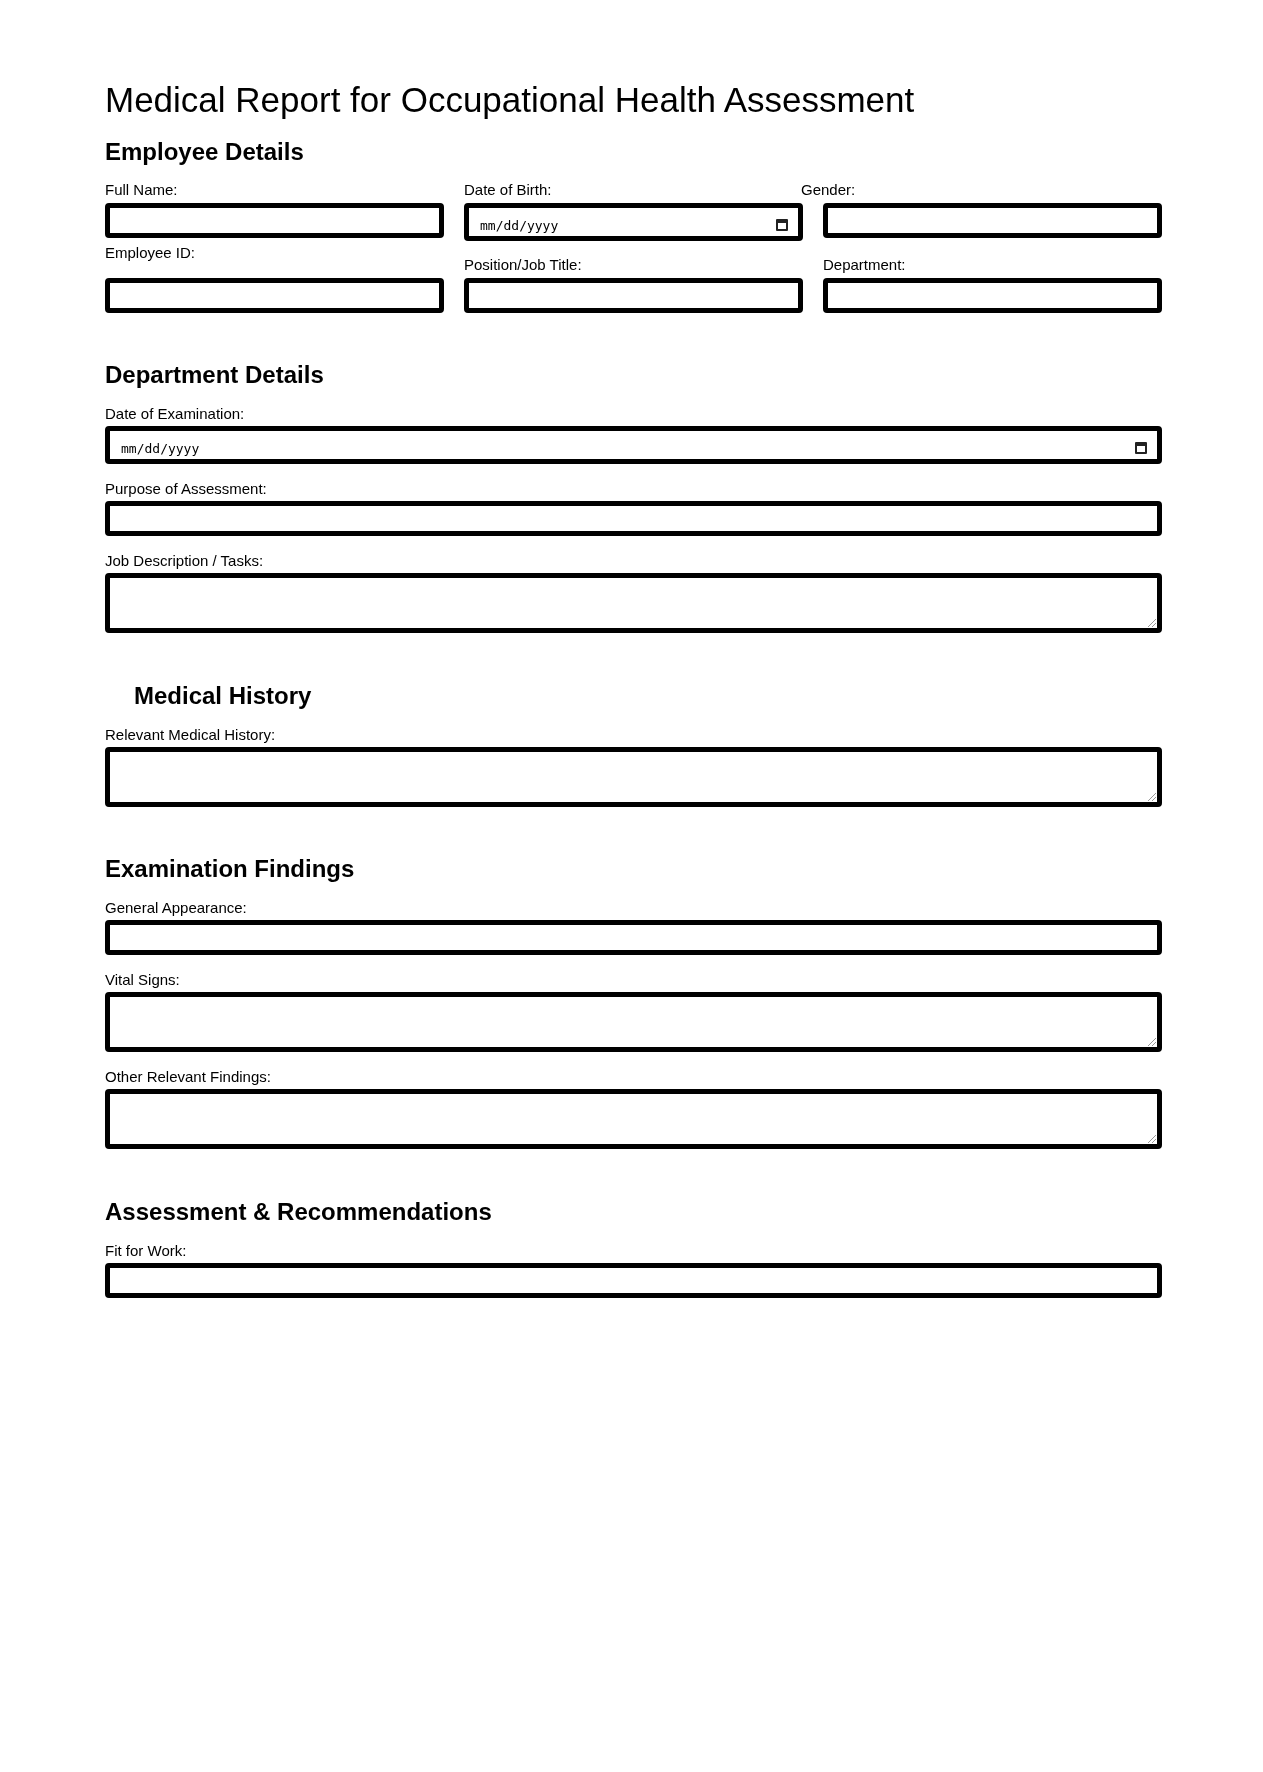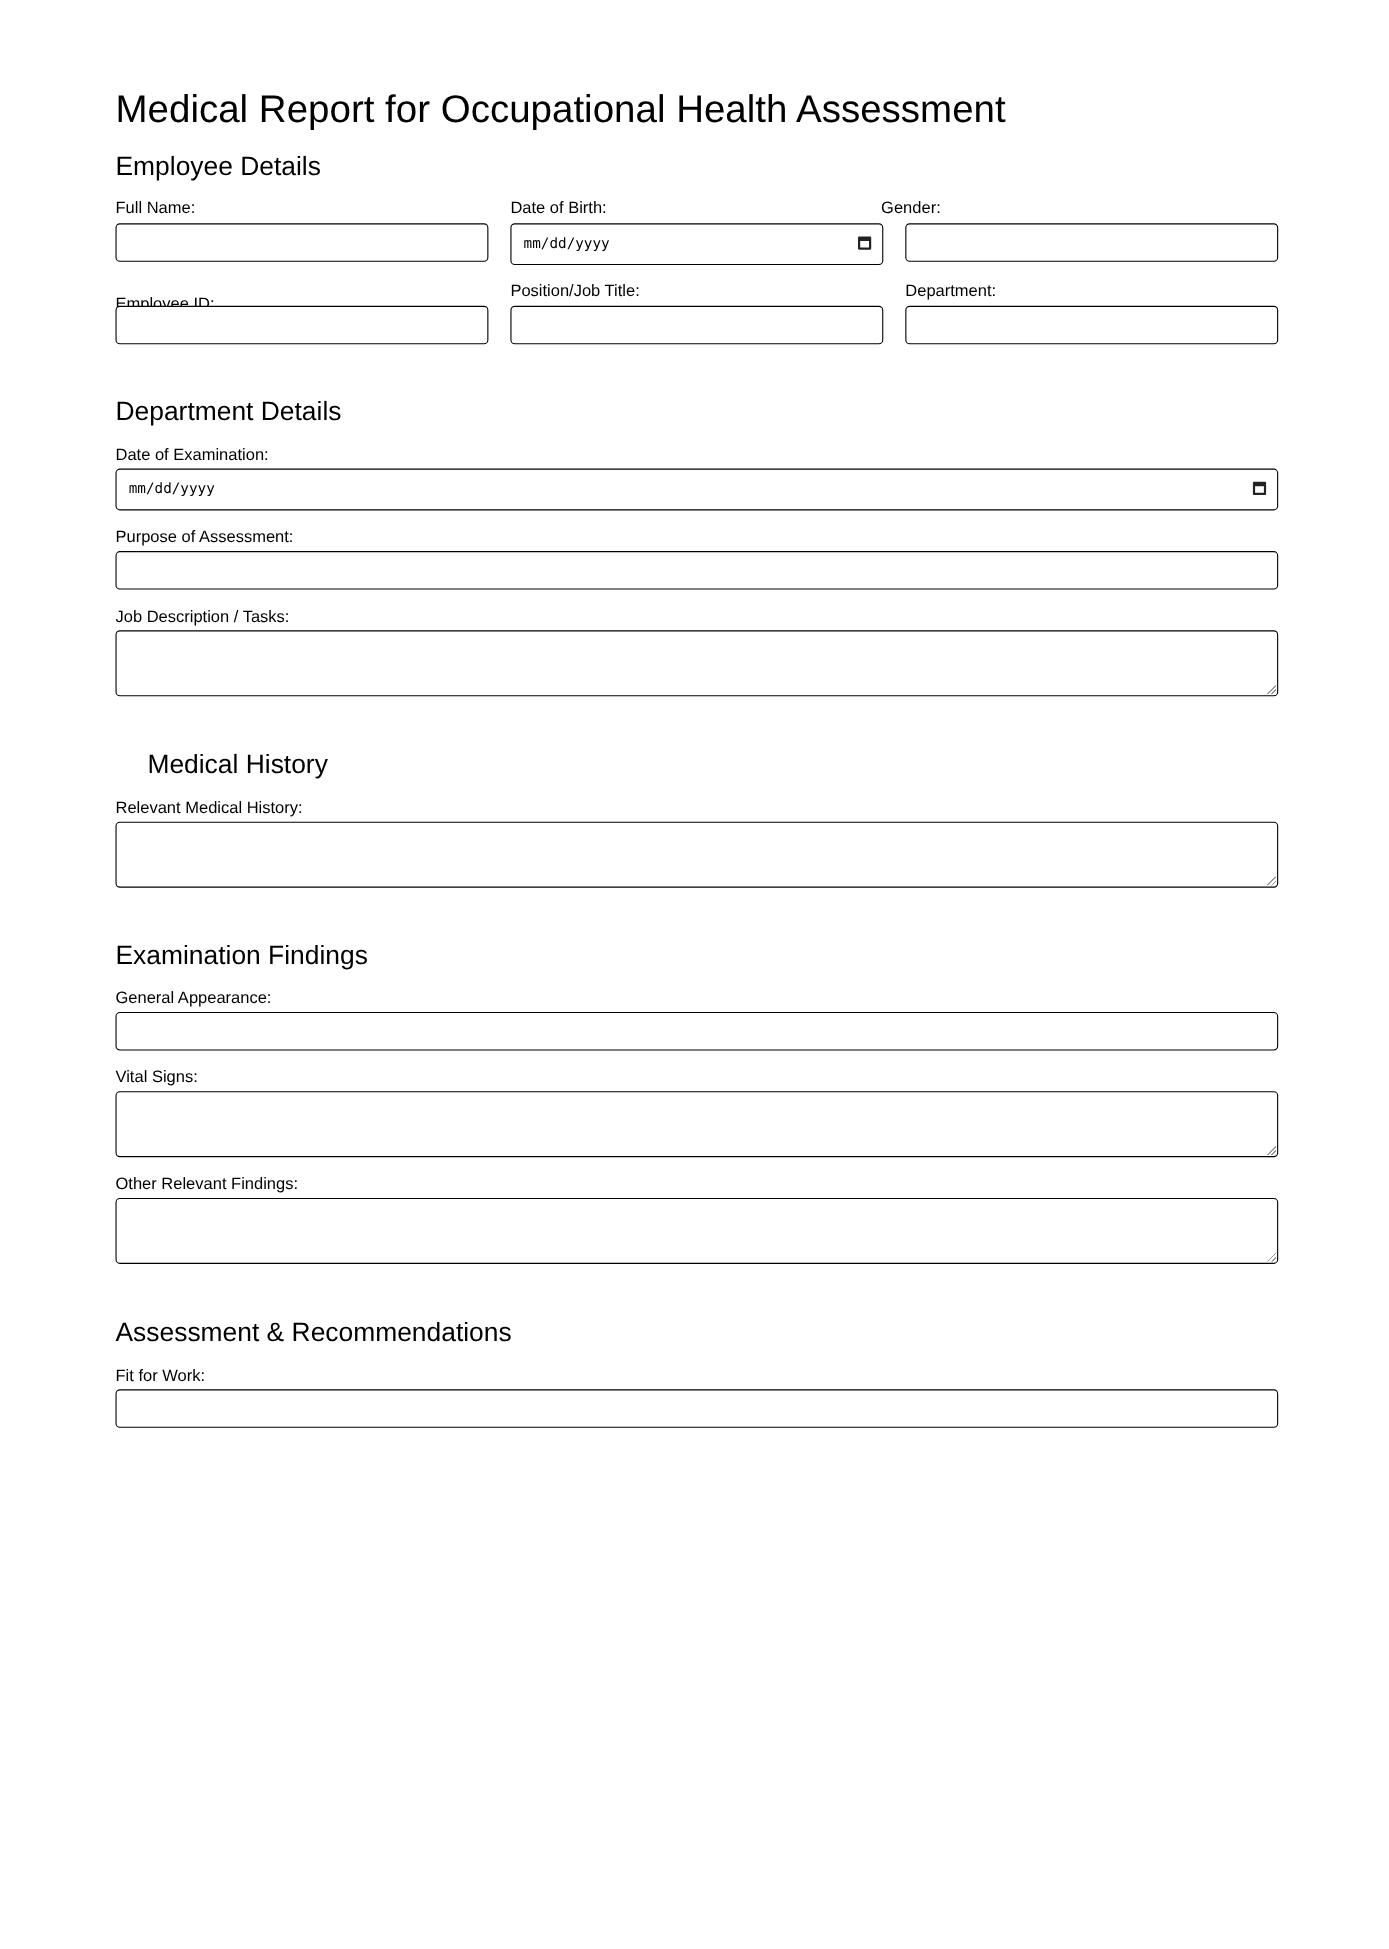--- a/index.html
+++ b/index.html
@@ -23,32 +23,32 @@
       margin: 0;
       font-size: 35px;
       font-weight: normal;
       white-space: nowrap;
     }
     h2 {
       position: absolute;
       left: 0;
       margin: 0;
       font-size: 24px;
-      font-weight: normal;
+      font-weight: bold;
       white-space: nowrap;
     }
     label {
       position: absolute;
       font-size: 15px;
       white-space: nowrap;
     }
     .inp {
       position: absolute;
       box-sizing: border-box;
-      border: 1px solid #000000;
+      border: 5px solid #000000;
       border-radius: 4px;
       background: #fff;
       height: 35px;
     }
     .inp.date { height: 38px; }
     .inp.area { height: 60px; }
     .date-text {
       position: absolute;
       left: 11px;
       top: 10px;
@@ -91,21 +91,21 @@
 
   <label style="left:359px; top:181px;">Date of Birth:</label>
   <div class="inp date" style="left:359px; top:203px; width:339px;">
     <span class="date-text">mm/dd/yyyy</span>
     <span class="cal-icon"></span>
   </div>
 
   <label style="left:696px; top:181px;">Gender:</label>
   <div class="inp" style="left:718px; top:203px; width:339px;"></div>
 
-  <label style="left:0; top:268px;">Employee ID:</label>
+  <label style="left:0; top:244px;">Employee ID:</label>
   <div class="inp" style="left:0; top:278px; width:339px;"></div>
 
   <label style="left:359px; top:256px;">Position/Job Title:</label>
   <div class="inp" style="left:359px; top:278px; width:339px;"></div>
 
   <label style="left:718px; top:256px;text-align:center;">Department:</label>
   <div class="inp" style="left:718px; top:278px; width:339px;"></div>
 
   <h2 style="top:361px;">Department Details</h2>
 

